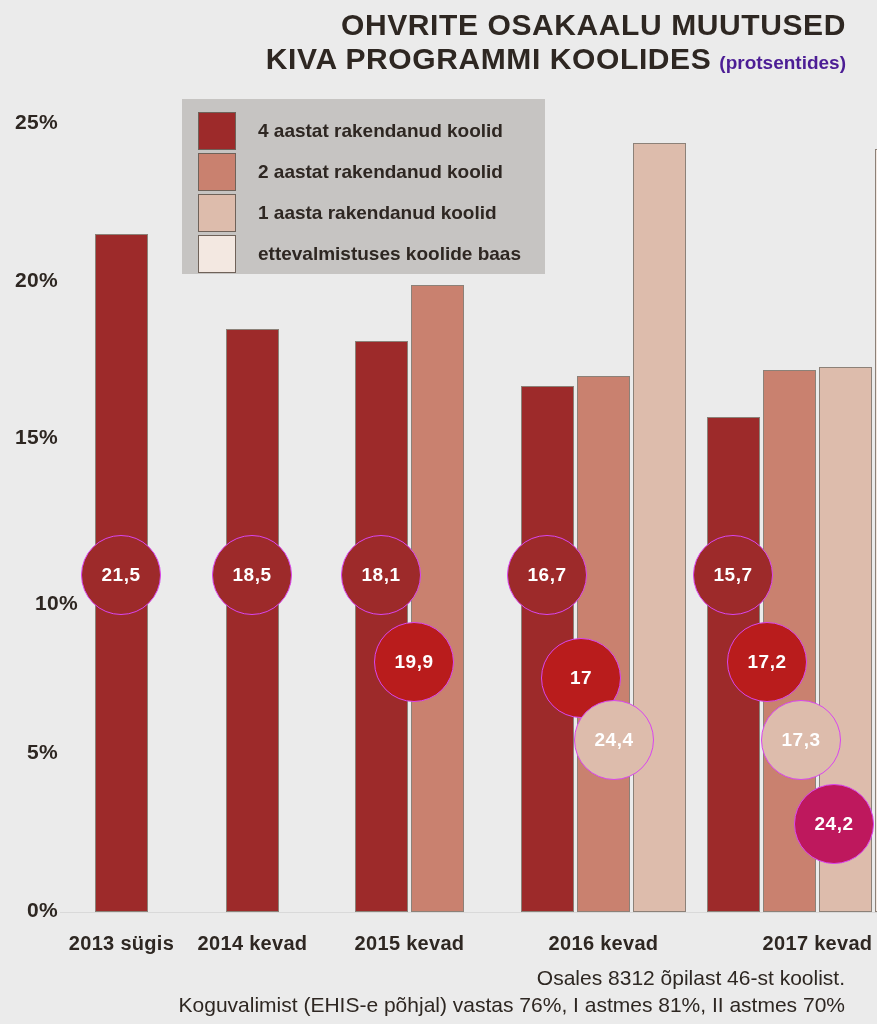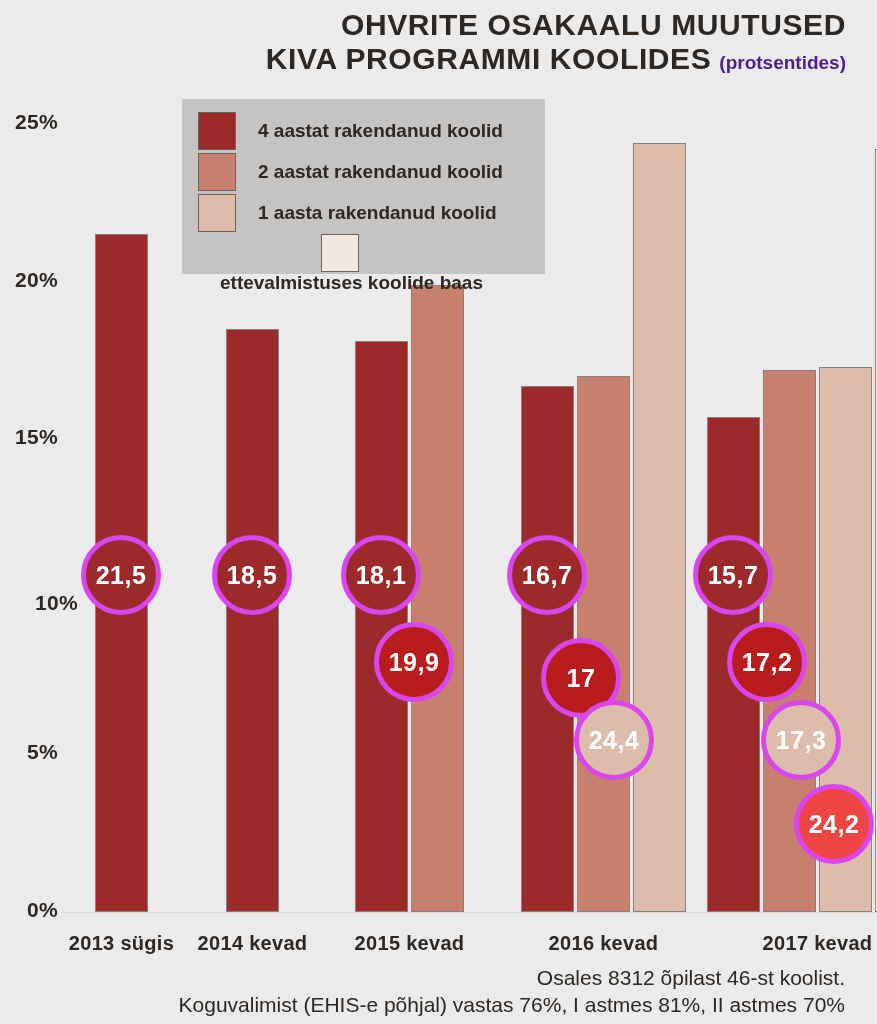--- a/index.html
+++ b/index.html
@@ -82,33 +82,33 @@
   .bar.c0 { background: #9d2a2a; }
   .bar.c1 { background: #c9816f; }
   .bar.c2 { background: #ddbcac; }
   .bar.c3 { background: #f3e8e1; }
 
   
   .bubble {
     position: absolute;
     border-radius: 50%;
     box-sizing: border-box;
-    border: 5px solid #d946ef;
+    border: 1px solid #d946ef;
     display: flex;
     align-items: center;
     justify-content: center;
     color: #ffffff;
     font-weight: bold;
-    font-size: 25px;
+    font-size: 19px;
     letter-spacing: 0.5px;
   }
   .bubble.c0 { background: #9d2a2a; }
   .bubble.c1 { background: #b91c1c; }
   .bubble.c2 { background: #ddbcac; }
-  .bubble.c3 { background: #ef4444; }
+  .bubble.c3 { background: #be185d; }
 
   
   .xlabel {
     position: absolute;
     top: 932px;
     text-align: center;
     font-size: 20px;
     font-weight: bold;
     color: #2e2722;
     letter-spacing: 0.3px;
@@ -226,21 +226,21 @@
           <span class="legend-text">4 aastat rakendanud koolid</span>
         </div>
         <div class="legend-row" style="top: 53px;">
           <span class="legend-swatch c1"></span>
           <span class="legend-text">2 aastat rakendanud koolid</span>
         </div>
         <div class="legend-row" style="top: 94px;">
           <span class="legend-swatch c2"></span>
           <span class="legend-text">1 aasta rakendanud koolid</span>
         </div>
-        <div class="legend-row" style="top: 135px; flex-direction: column;">
+        <div class="legend-row" style="top: 135px;">
           <span class="legend-swatch c3"></span>
           <span class="legend-text">ettevalmistuses koolide baas</span>
         </div>
       </div>
   </div>
 
   <div class="footnote n0">Osales 8312 õpilast 46-st koolist.</div>
   <div class="footnote n1">Koguvalimist (EHIS-e põhjal) vastas 76%, I astmes 81%, II astmes 70%</div>
 
 </div>

